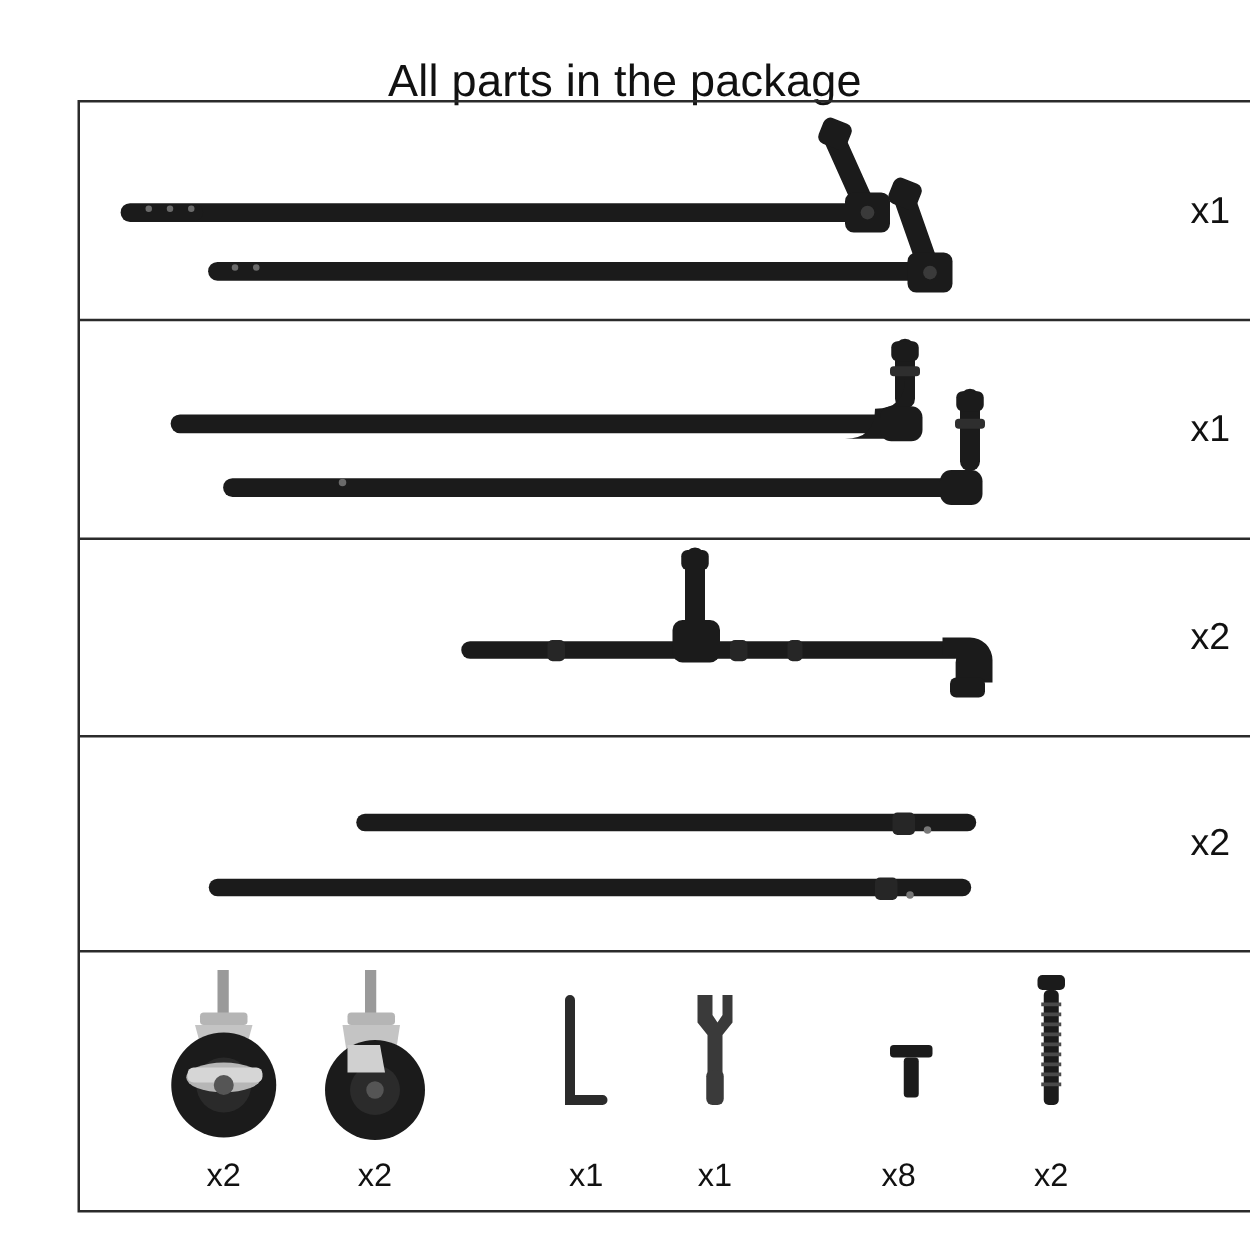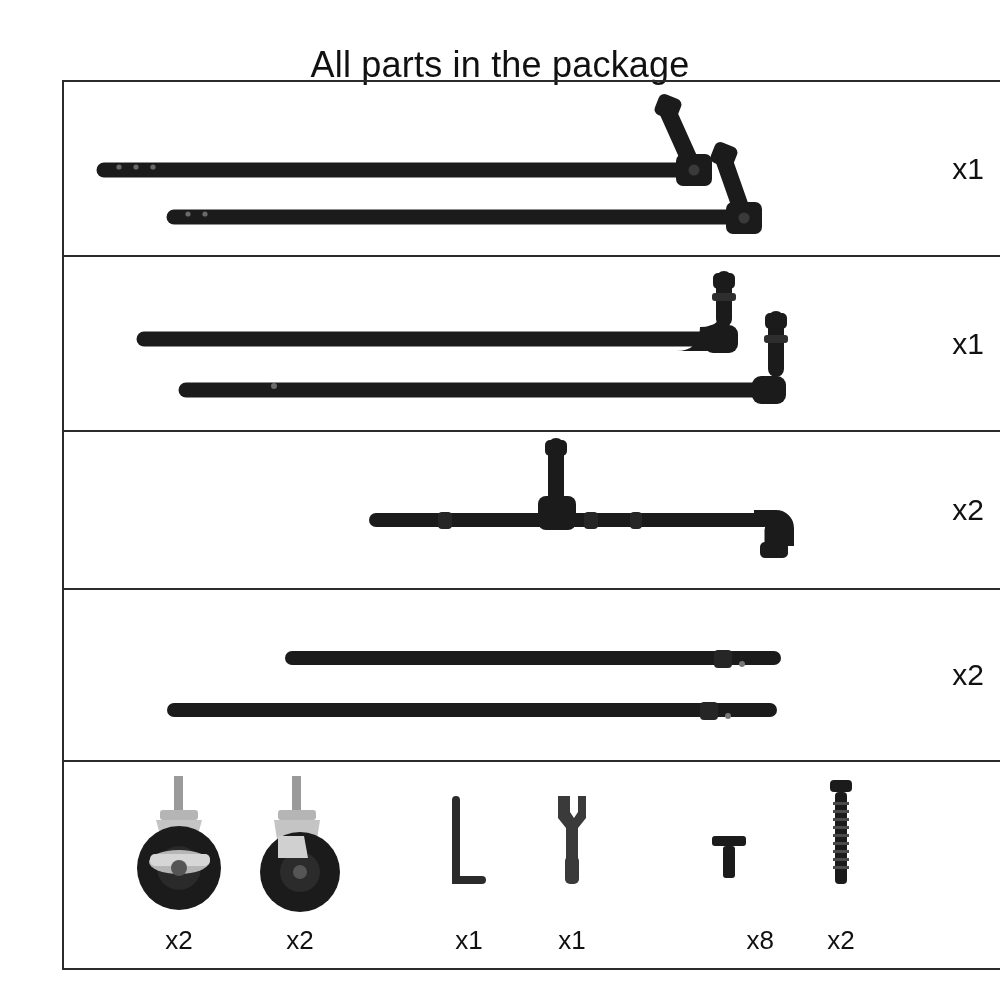--- a/index.html
+++ b/index.html
@@ -264,18 +264,18 @@
               <rect x="769" y="104" width="16" height="3"></rect>
             </g>
           </g>
         </svg>
       </div>
 
       <div class="hw-qty" style="left:75px;">x2</div>
       <div class="hw-qty" style="left:196px;">x2</div>
       <div class="hw-qty" style="left:365px;">x1</div>
       <div class="hw-qty" style="left:468px;">x1</div>
-      <div class="hw-qty" style="left:630px;text-align:right;">x8</div>
+      <div class="hw-qty" style="left:615px;">x8</div>
       <div class="hw-qty" style="left:737px;">x2</div>
     </div>
 
   </div>
 </div>
 
 </body></html>

